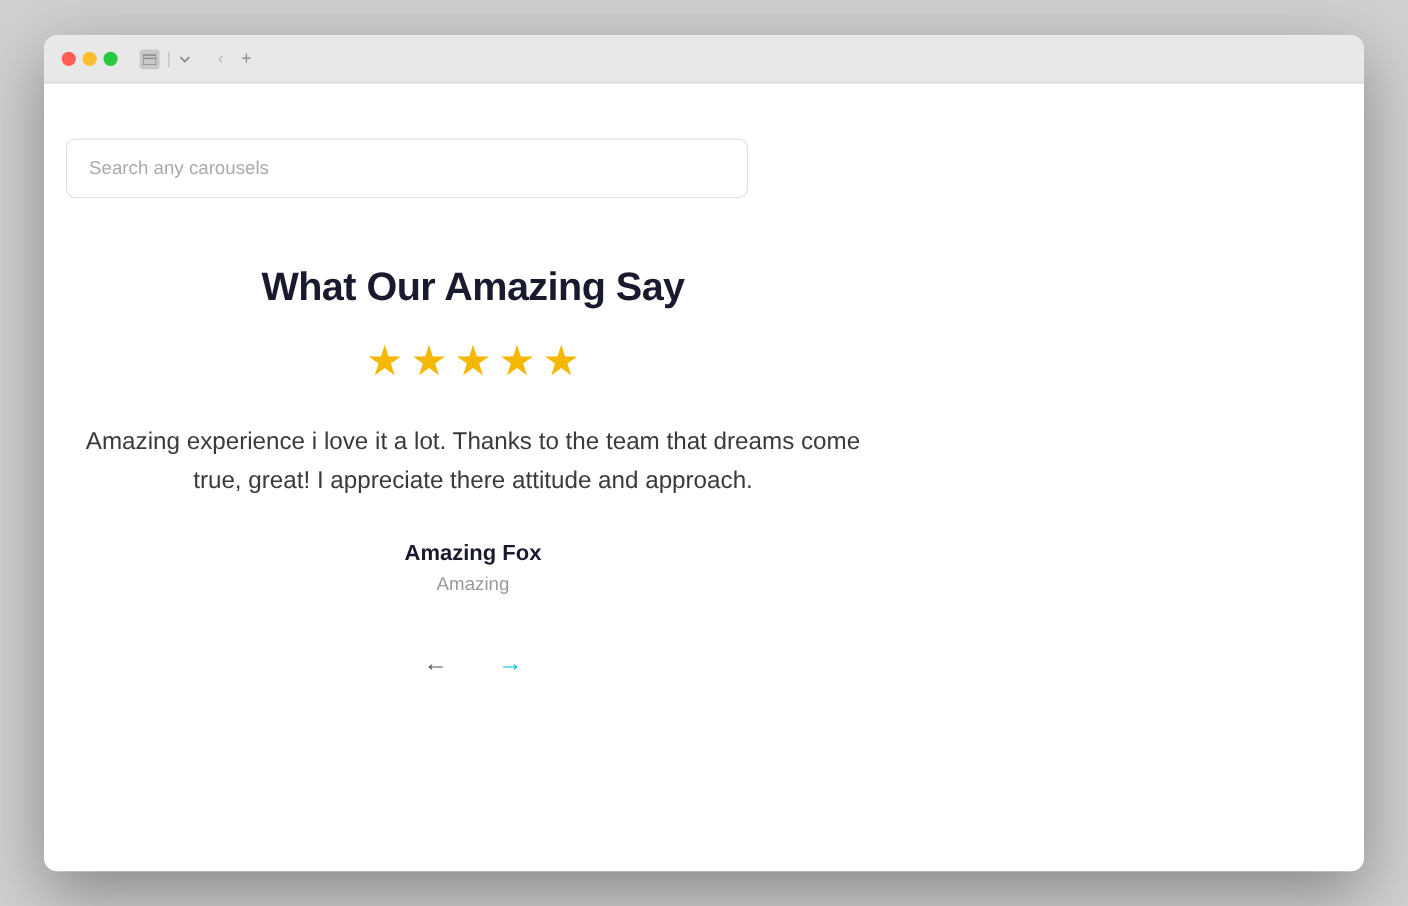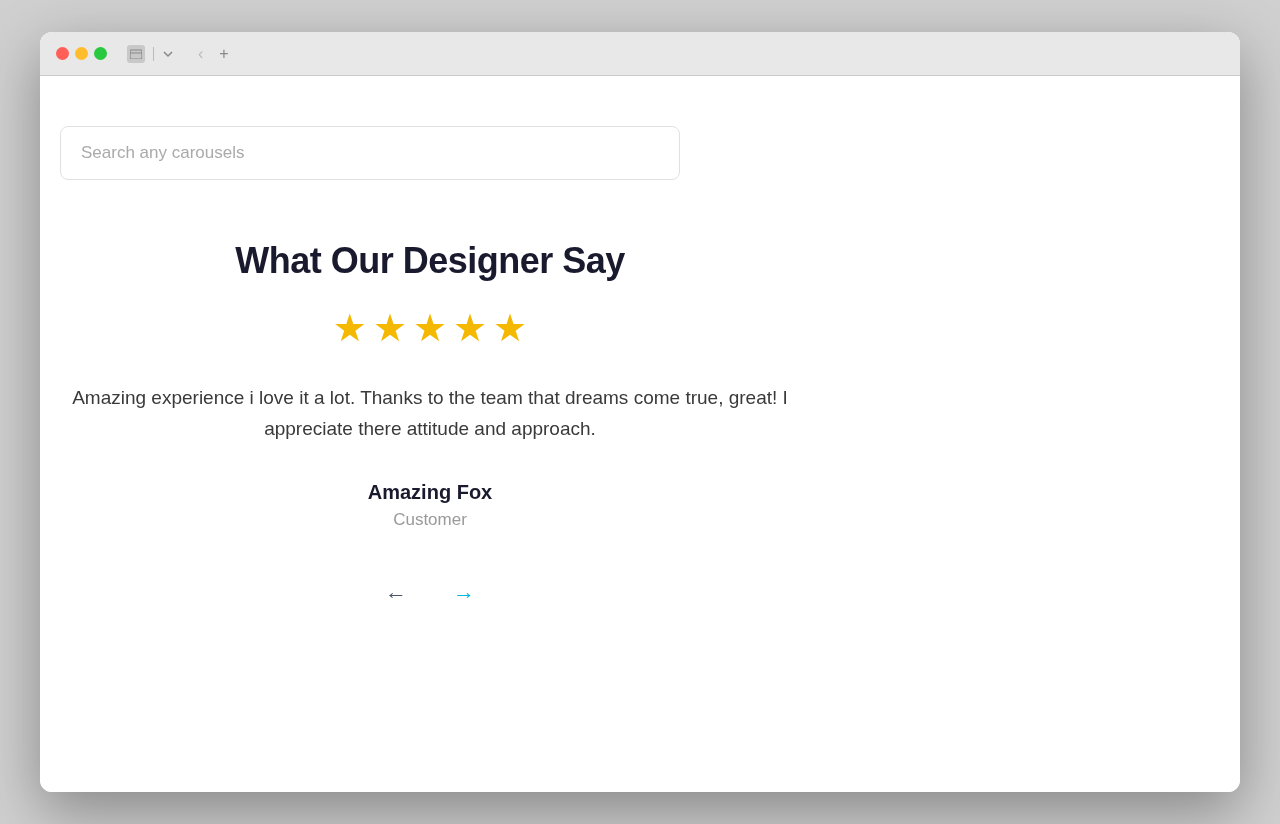--- a/index.html
+++ b/index.html
@@ -140,21 +140,21 @@
       gap: 6px;
       margin-bottom: 32px;
     }
 
     .star {
       font-size: 38px;
       color: #f5b800;
     }
 
     .testimonial-text {
-      font-size: 19px;
+      font-size: 22px;
       color: #3a3a3a;
       line-height: 1.65;
       margin-bottom: 36px;
       max-width: 740px;
     }
 
     .author-name {
       font-size: 20px;
       font-weight: 700;
       color: #1a1a2e;
@@ -227,34 +227,34 @@
   </div>
 
   <div class="browser-content">
 
     <div class="search-container">
       <input type="text" class="search-input" placeholder="Search any carousels" style="">
     </div>
 
     <div class="testimonial-section">
 
-      <h2 class="section-title">What Our Designer Say</h2>
+      <h2 class="section-title">What Our Amazing Say</h2>
 
       <div class="stars">
         <span class="star">★</span>
         <span class="star">★</span>
         <span class="star">★</span>
         <span class="star">★</span>
         <span class="star">★</span>
       </div>
 
       <p class="testimonial-text">Amazing experience i love it a lot. Thanks to the team that dreams come true, great! I appreciate there attitude and approach.</p>
 
       <div class="author-name">Amazing Fox</div>
-      <div class="author-role">Customer</div>
+      <div class="author-role">Amazing</div>
 
       <div class="carousel-controls">
         <button class="carousel-btn prev">
           <span class="arrow-icon">←</span>
         </button>
         <button class="carousel-btn next">
           <span class="arrow-icon">→</span>
         </button>
       </div>
 

